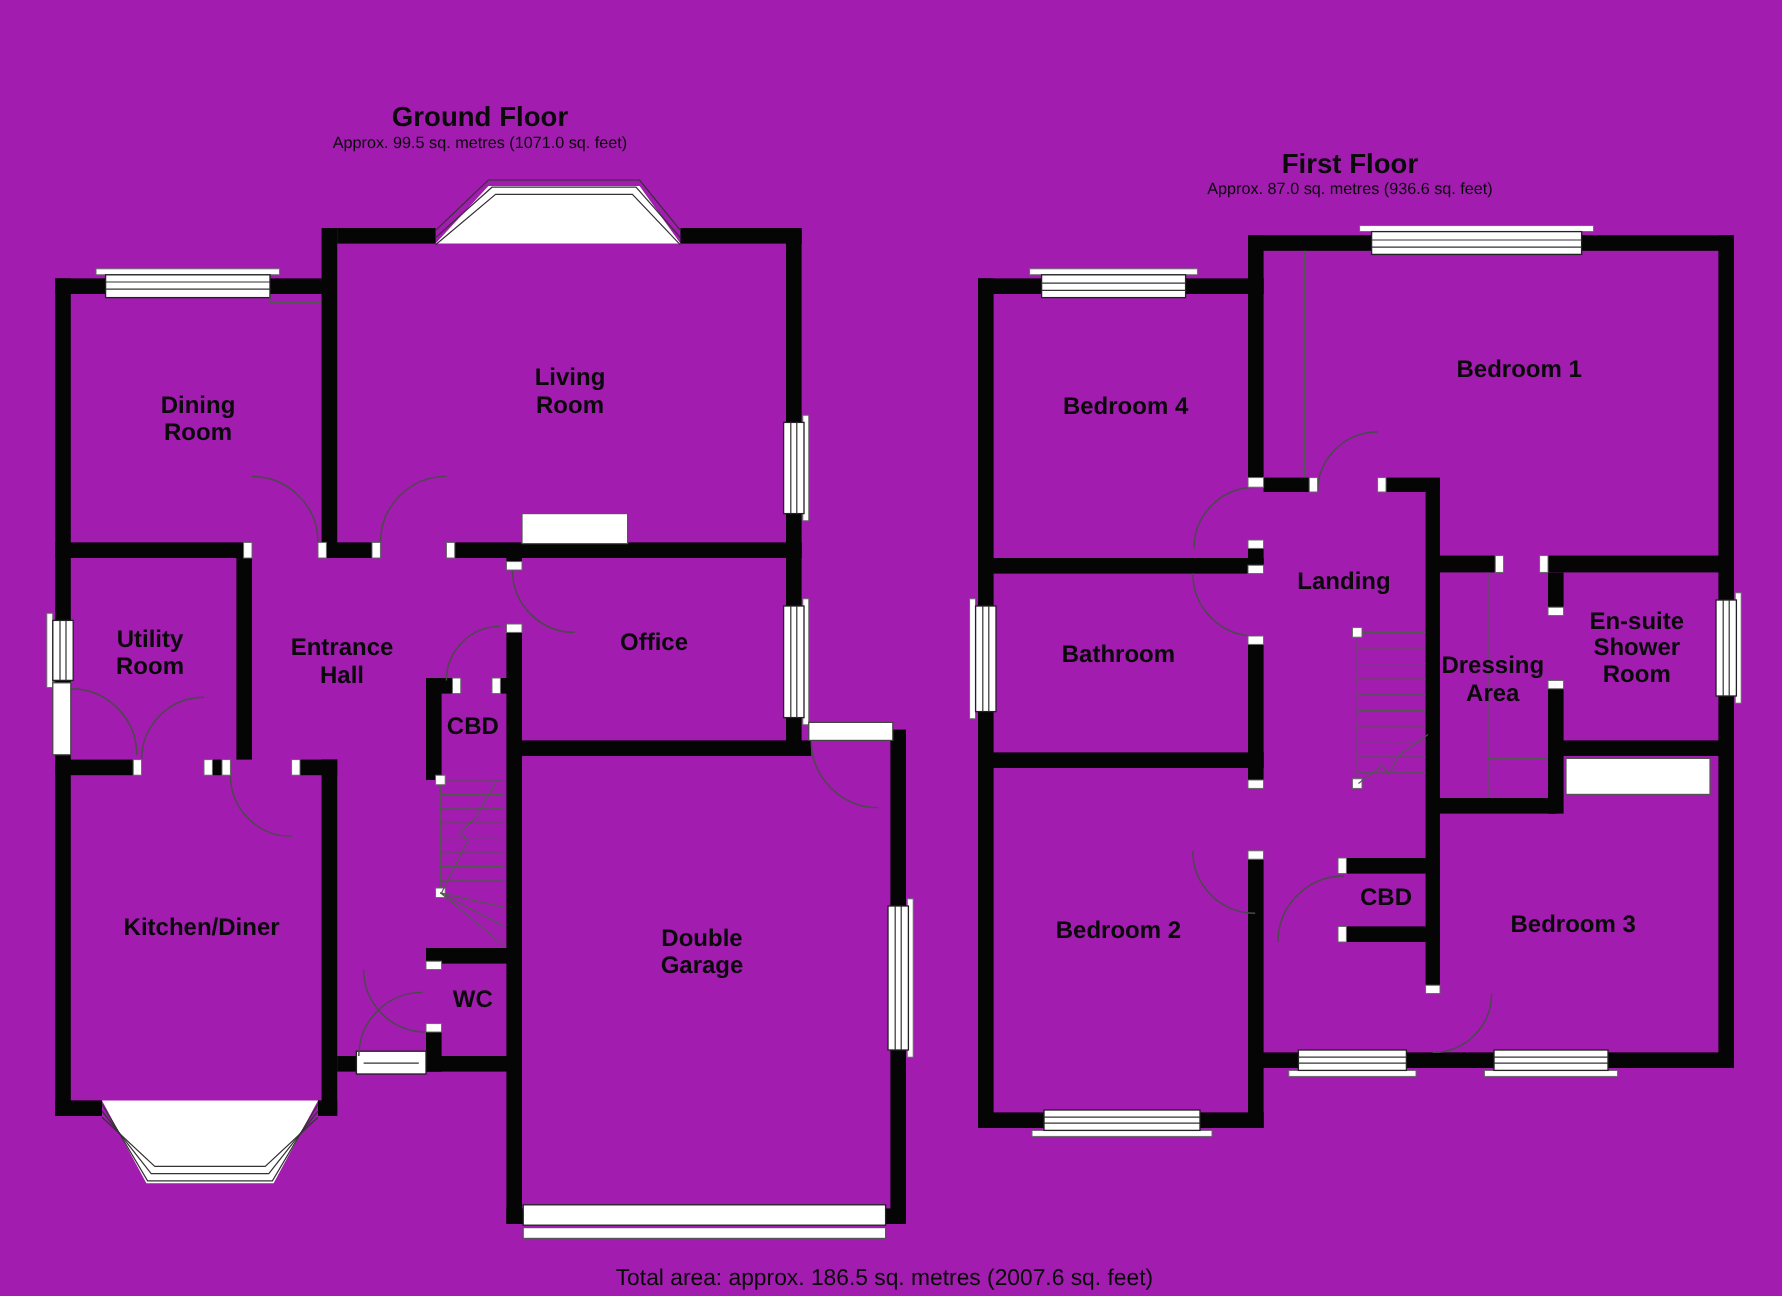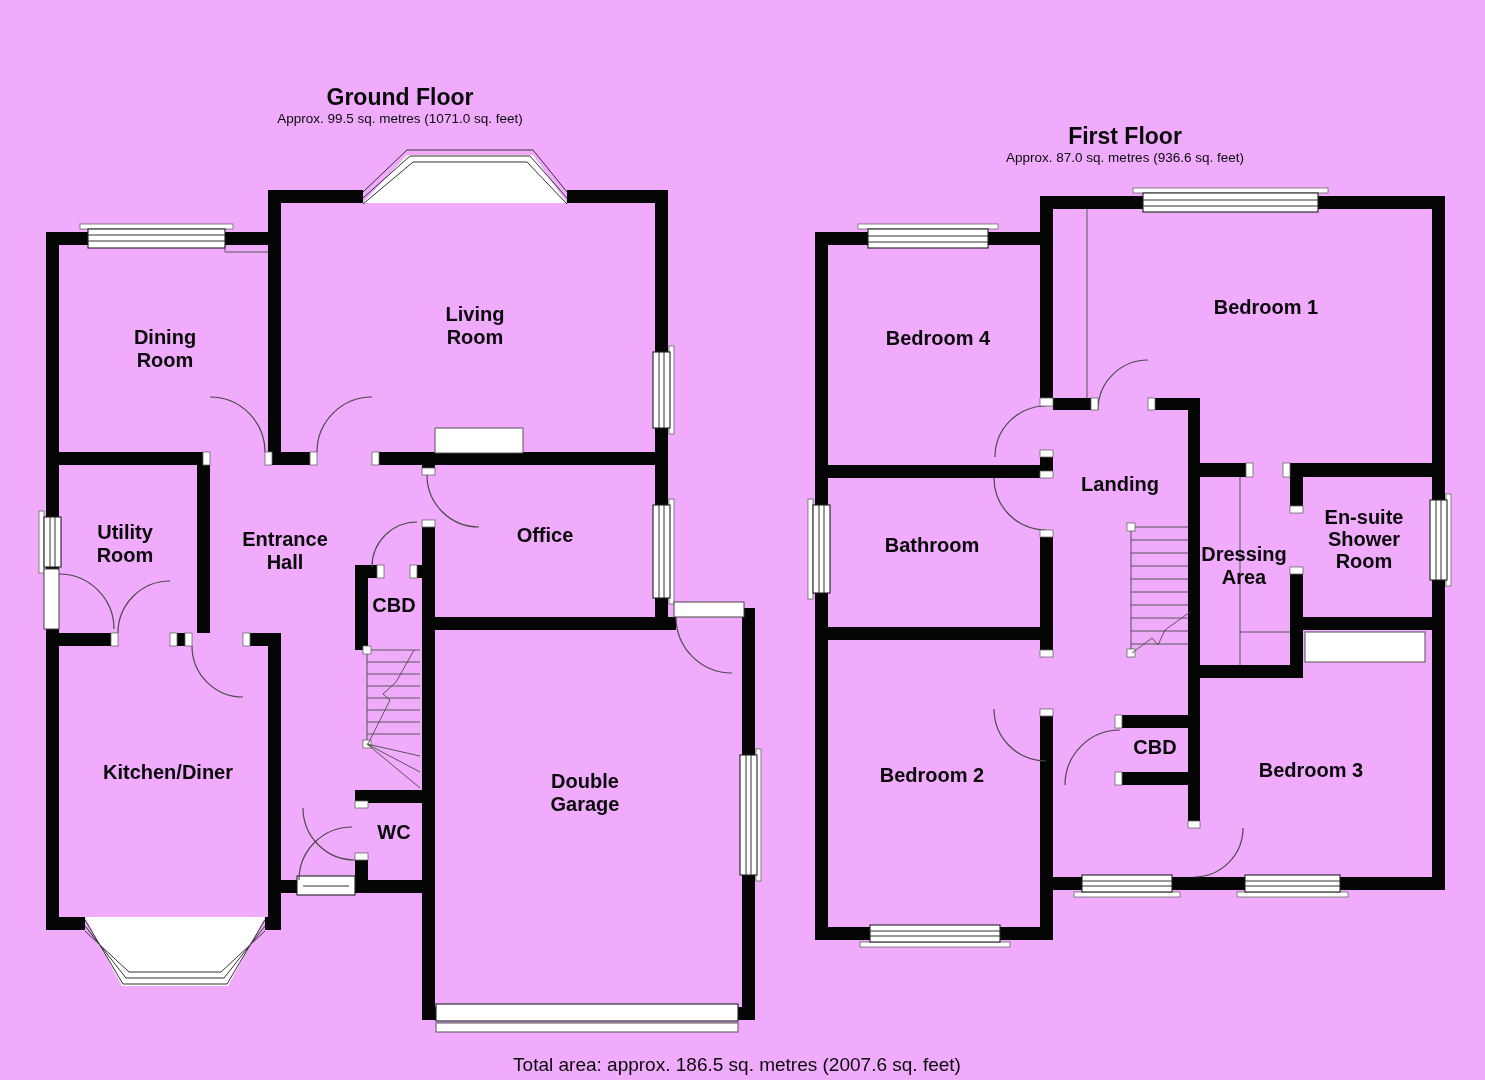--- a/index.html
+++ b/index.html
@@ -1,16 +1,16 @@
 <!DOCTYPE html>
 <html><head>
 <meta charset="utf-8">
 <style>
   html,body{margin:0;padding:0;background:#ffffff;}
-  .page{width:1485px;height:1080px;position:relative;background:#f0abfc;overflow:hidden;}
+  .page{width:1485px;height:1080px;position:relative;background:#a21caf;overflow:hidden;}
   svg{display:block;}
   text{font-family:"Liberation Sans", sans-serif;fill:#0a0a0a;}
   .floor-title{font-size:23px;font-weight:700;text-anchor:middle;}
   .floor-sub{font-size:13.5px;font-weight:400;text-anchor:middle;}
   .room-label{font-size:20px;font-weight:700;text-anchor:middle;}
   .total-label{font-size:19px;font-weight:400;text-anchor:middle;}
   .wall{fill:#050505;stroke:none;}
   .thinline{stroke:#555;stroke-width:1;fill:none;}
   .glass{stroke:#333;stroke-width:1;fill:none;}
   .winbox{fill:#fff;stroke:#222;stroke-width:1.1;}

